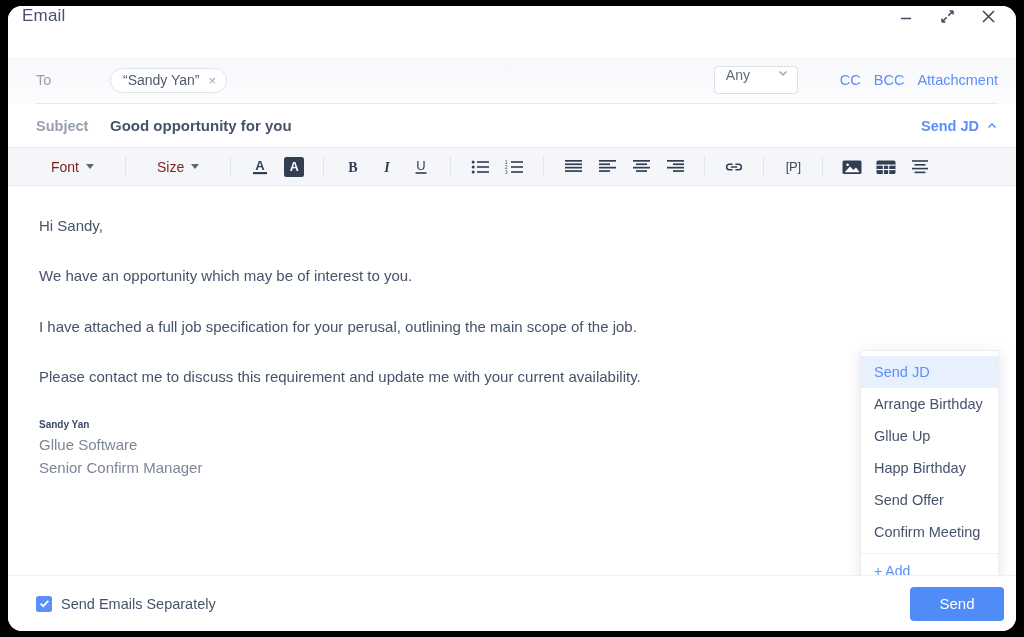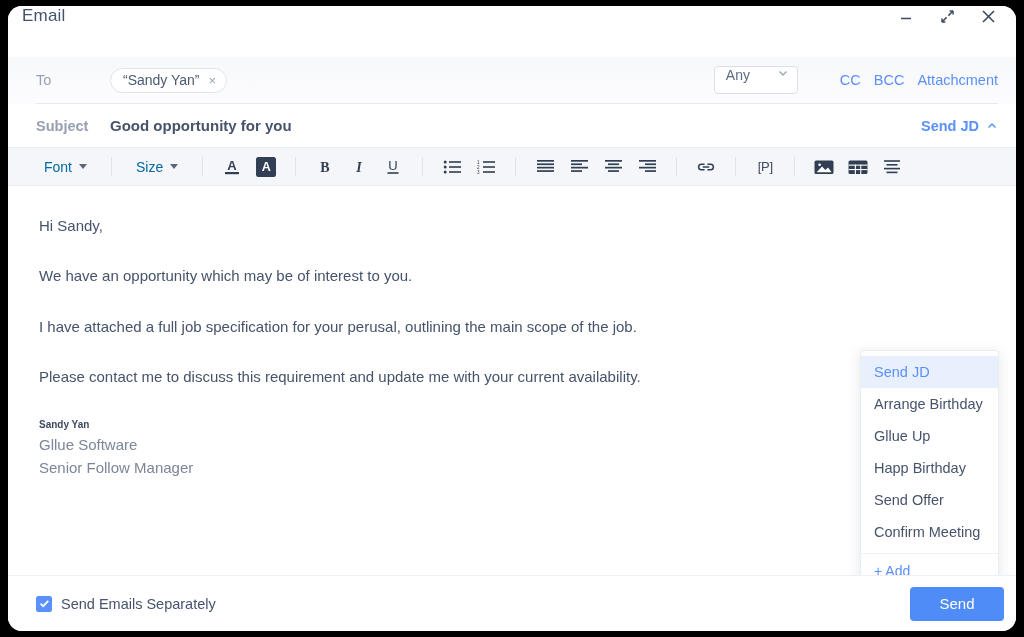--- a/index.html
+++ b/index.html
@@ -157,22 +157,22 @@
     justify-content: center;
     color: #3f4b60;
     cursor: pointer;
     border-radius: 3px;
     margin: 0 4px;
   }
   .tbtn.dd {
     padding: 0 6px;
     gap: 7px;
     font-size: 14px;
-    color: #0369a1;
-    margin: 0 6px;
+    color: #7f1d1d;
+    margin: 0 13px;
   }
   .tbtn svg { display: block; }
   .tri { width: 0; height: 0; border-left: 4px solid transparent; border-right: 4px solid transparent; border-top: 5px solid #5b6579; }
 
   .sq-dark {
     width: 20px; height: 20px;
     background: #313e53;
     border-radius: 2.5px;
     color: #ffffff;
     display: flex; align-items: center; justify-content: center;
@@ -483,21 +483,21 @@
 
   <div id="bodyarea">
     <p class="para">Hi Sandy,</p>
     <p class="para">We have an opportunity which may be of interest to you.</p>
     <p class="para">I have attached a full job specification for your perusal, outlining the main scope of the job.</p>
     <p class="para">Please contact me to discuss this requirement and update me with your current availability.</p>
 
     <div id="sig">
       <div id="sig-name">Sandy Yan</div>
       <div id="sig-company">Gllue Software</div>
-      <div id="sig-role">Senior Follow Manager</div>
+      <div id="sig-role">Senior Confirm Manager</div>
     </div>
 
     <div id="menu">
       <div class="mitem active">Send JD</div>
       <div class="mitem">Arrange Birthday</div>
       <div class="mitem">Gllue Up</div>
       <div class="mitem">Happ Birthday</div>
       <div class="mitem">Send Offer</div>
       <div class="mitem">Confirm Meeting</div>
       <div id="menu-divider"></div>

